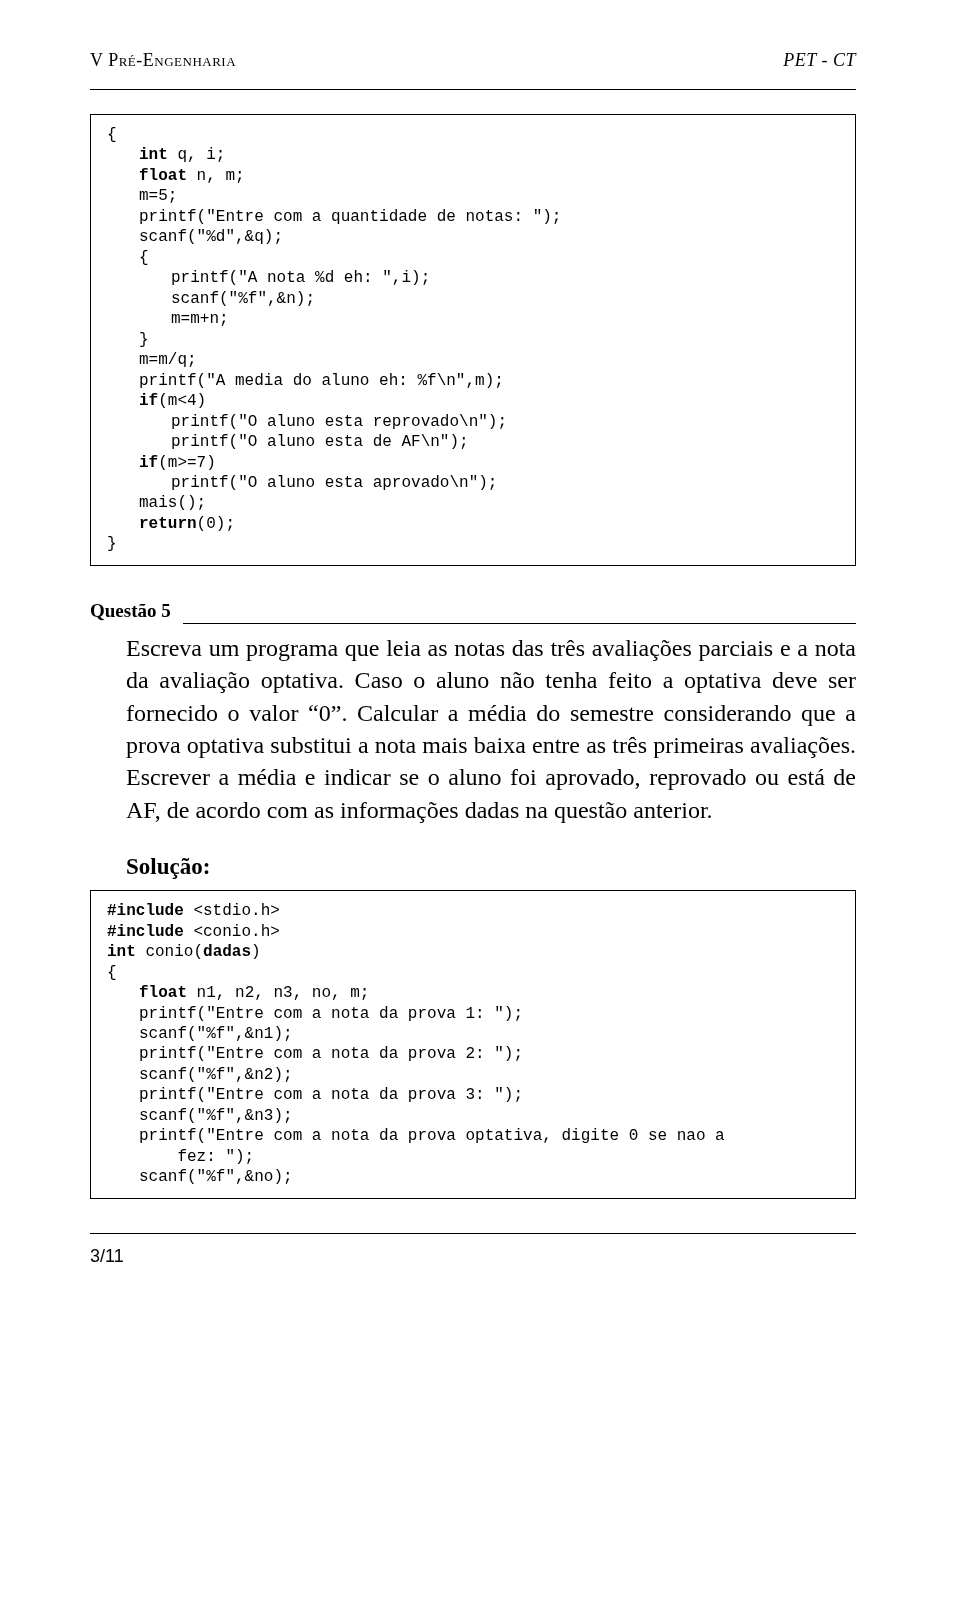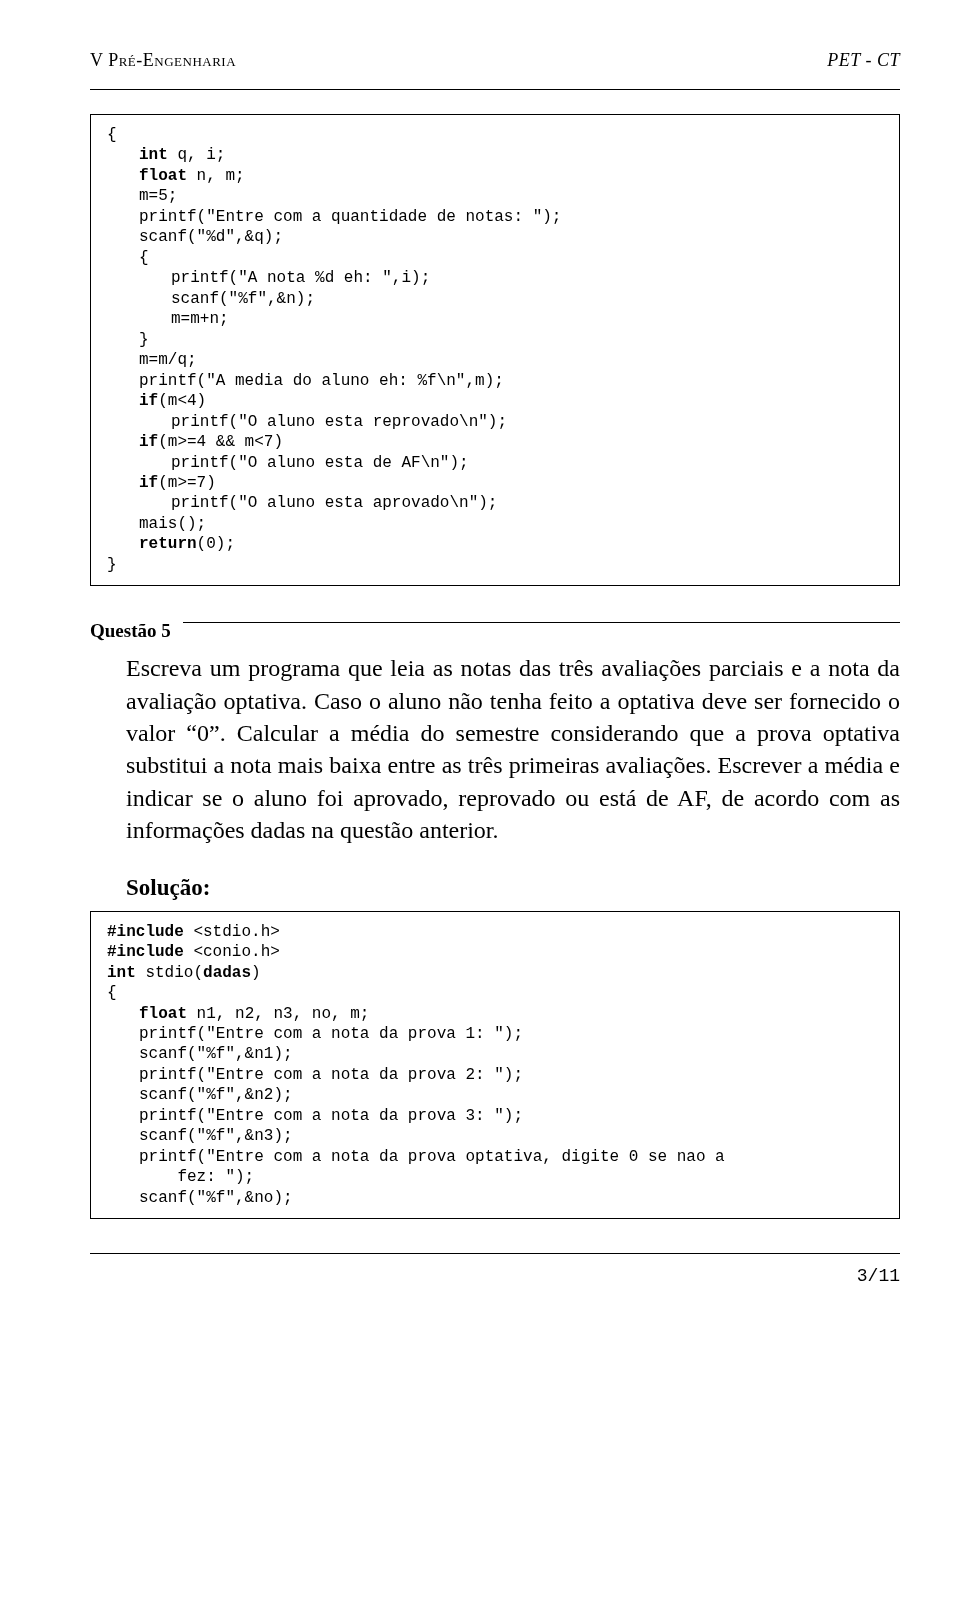--- a/index.html
+++ b/index.html
@@ -4,21 +4,21 @@
 <style>
   body {
     margin: 0;
     padding: 0;
     font-family: "Times New Roman", Georgia, serif;
     background: #fff;
     color: #000;
     width: 960px;
   }
   .page {
-    padding: 50px 60px 40px 90px;
+    padding: 50px 104px 40px 90px;
     box-sizing: border-box;
   }
   .header-row {
     display: flex;
     justify-content: space-between;
     font-variant: small-caps;
     letter-spacing: 0.5px;
     font-size: 18px;
     margin-bottom: 18px;
   }
@@ -44,21 +44,21 @@
     font-size: 16px;
     line-height: 1.28;
     white-space: pre;
     margin: 0;
   }
   .kw { font-weight: bold; }
   .ind1 { padding-left: 32px; }
   .ind2 { padding-left: 64px; }
   .question-row {
     display: flex;
-    align-items: flex-start;
+    align-items: flex-end;
     margin-bottom: 10px;
   }
   .question-label {
     font-size: 19px;
     font-weight: bold;
     margin-right: 12px;
     white-space: nowrap;
   }
   .question-line {
     flex: 1 1 auto;
@@ -78,23 +78,22 @@
     font-weight: bold;
     padding-left: 36px;
     margin-bottom: 10px;
   }
   .footer-hr {
     border-top: 1px solid #000;
     margin-top: 30px;
     margin-bottom: 12px;
   }
   .footer-num {
-    text-align: right;
     font-size: 18px;
-    font-family: Liberation Mono, monospace;
+    font-family: Liberation Sans, sans-serif;
   }
 </style>
 </head>
 <body>
 
 <div class="page">
 
   <div class="header-row">
     <div class="header-left">V Pré-Engenharia</div>
     <div class="header-right">PET - CT</div>
@@ -110,41 +109,40 @@
     <p class="code-line ind1">scanf("%d",&amp;q);</p>
     <p class="code-line ind1">{</p>
     <p class="code-line ind2">printf("A nota %d eh: ",i);</p>
     <p class="code-line ind2">scanf("%f",&amp;n);</p>
     <p class="code-line ind2">m=m+n;</p>
     <p class="code-line ind1">}</p>
     <p class="code-line ind1">m=m/q;</p>
     <p class="code-line ind1">printf("A media do aluno eh: %f\n",m);</p>
     <p class="code-line ind1"><span class="kw">if</span><span>(m&lt;4)</span></p>
     <p class="code-line ind2">printf("O aluno esta reprovado\n");</p>
-    <p class="code-line ind1"><span class="kw">if</span><span>(m&gt;=4 &amp;&amp; m&lt;7)</span></p>
     <p class="code-line ind2">printf("O aluno esta de AF\n");</p>
     <p class="code-line ind1"><span class="kw">if</span><span>(m&gt;=7)</span></p>
     <p class="code-line ind2">printf("O aluno esta aprovado\n");</p>
     <p class="code-line ind1">mais();</p>
     <p class="code-line ind1"><span class="kw">return</span><span>(0);</span></p>
     <p class="code-line">}</p>
   </div>
 
   <div class="question-row">
     <span class="question-label">Questão 5</span>
     <span class="question-line"></span>
   </div>
   <div class="question-body">Escreva um programa que leia as notas das três avaliações parciais e a nota da avaliação optativa. Caso o aluno não tenha feito a optativa deve ser fornecido o valor “0”. Calcular a média do semestre considerando que a prova optativa substitui a nota mais baixa entre as três primeiras avaliações. Escrever a média e indicar se o aluno foi aprovado, reprovado ou está de AF, de acordo com as informações dadas na questão anterior.</div>
 
   <div class="solution-label">Solução:</div>
 
   <div class="code-box">
     <p class="code-line"><span class="kw">#include</span><span> &lt;stdio.h&gt;</span></p>
     <p class="code-line"><span class="kw">#include</span><span> &lt;conio.h&gt;</span></p>
-    <p class="code-line"><span class="kw">int</span><span> stdio(</span><span class="kw">dadas</span><span>)</span></p>
+    <p class="code-line"><span class="kw">int</span><span> conio(</span><span class="kw">dadas</span><span>)</span></p>
     <p class="code-line">{</p>
     <p class="code-line ind1"><span class="kw">float</span><span> n1, n2, n3, no, m;</span></p>
     <p class="code-line ind1">printf("Entre com a nota da prova 1: ");</p>
     <p class="code-line ind1">scanf("%f",&amp;n1);</p>
     <p class="code-line ind1">printf("Entre com a nota da prova 2: ");</p>
     <p class="code-line ind1">scanf("%f",&amp;n2);</p>
     <p class="code-line ind1">printf("Entre com a nota da prova 3: ");</p>
     <p class="code-line ind1">scanf("%f",&amp;n3);</p>
     <p class="code-line ind1">printf("Entre com a nota da prova optativa, digite 0 se nao a</p>
     <p class="code-line ind1">    fez: ");</p>

